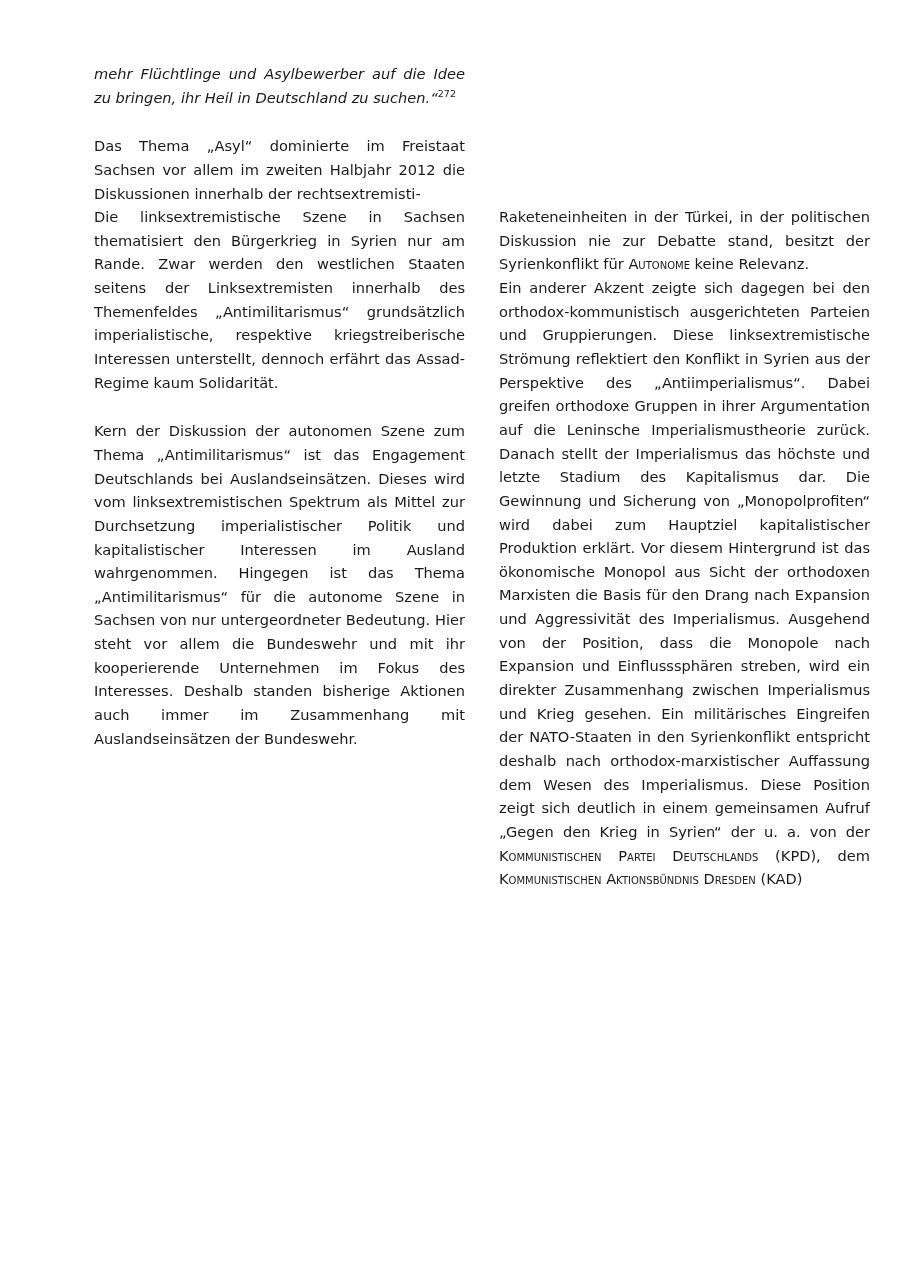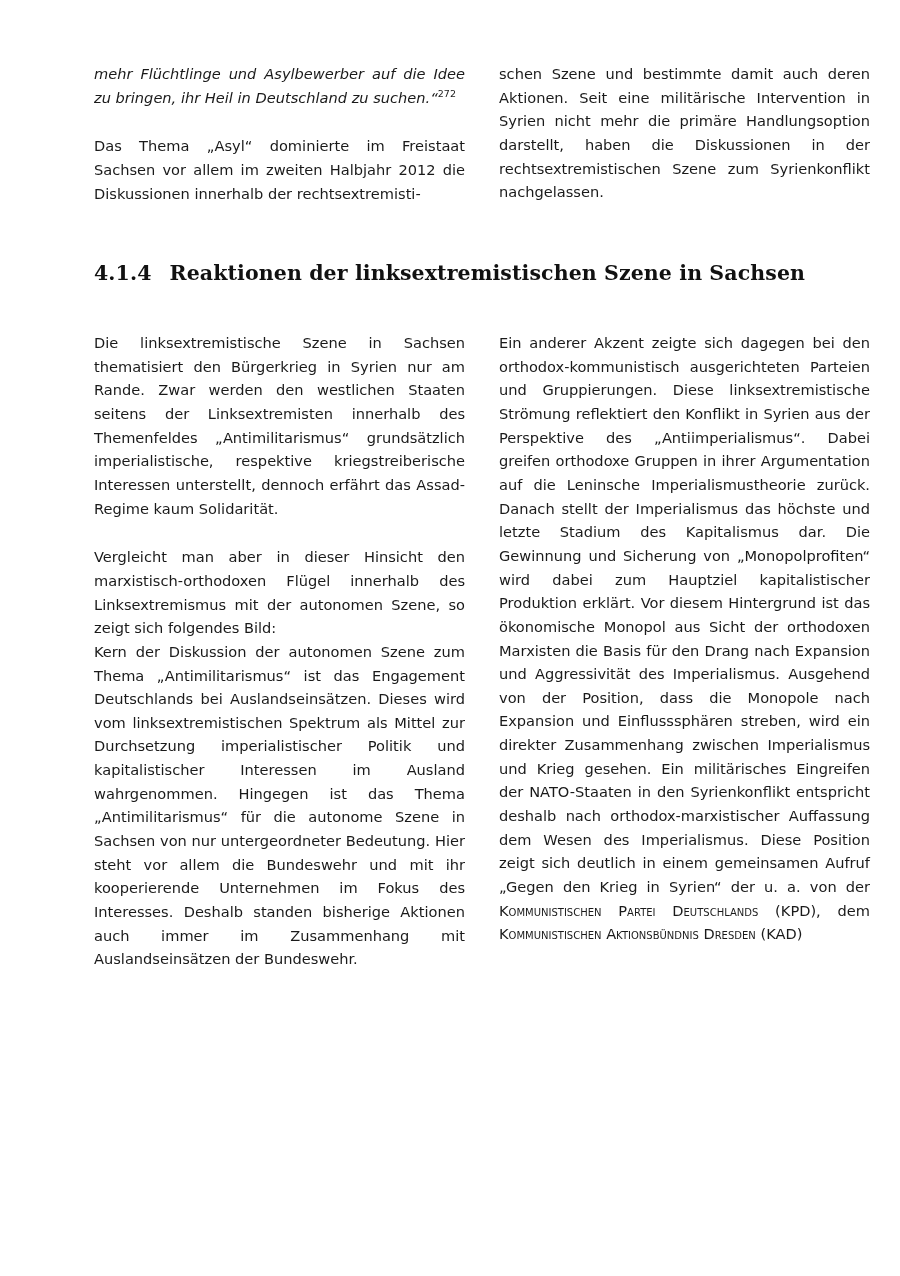--- a/index.html
+++ b/index.html
@@ -121,40 +121,31 @@
 <div class="page">
 
   <div class="content">
 
     <div class="cols">
       <div class="col">
         <p class="italic jt"><span>mehr Flüchtlinge und Asylbewerber auf die Idee zu bringen, ihr Heil in Deutschland zu suchen.“</span><span class="sup">272</span></p>
         <div class="gap-md"></div>
         <p class="jt">Das Thema „Asyl“ dominierte im Freistaat Sachsen vor allem im zweiten Halbjahr 2012 die Diskussionen innerhalb der rechtsextremisti-</p>
       </div>
-      <div class="col">
-        <p class="jt">schen Szene und bestimmte damit auch deren Aktionen. Seit eine militärische Intervention in Syrien nicht mehr die primäre Handlungsoption darstellt, haben die Diskussionen in der rechtsextremistischen Szene zum Syrienkonflikt nachgelassen.</p>
-      </div>
     </div>
 
-    <div class="heading-block">
-      <h2 class="section-heading">
-        <span>4.1.4</span>
-        <span>Reaktionen der linksextremistischen Szene in Sachsen</span>
-      </h2>
-    </div>
 
     <div class="cols">
       <div class="col">
         <p class="jt">Die linksextremistische Szene in Sachsen thematisiert den Bürgerkrieg in Syrien nur am Rande. Zwar werden den westlichen Staaten seitens der Linksextremisten innerhalb des Themenfeldes „Antimilitarismus“ grundsätzlich imperialistische, respektive kriegstreiberische Interessen unterstellt, dennoch erfährt das Assad-Regime kaum Solidarität.</p>
         <div class="gap-md"></div>
-        <p class="jt">Vergleicht man aber in dieser Hinsicht den marxistisch-orthodoxen Flügel innerhalb des Linksextremismus mit der autonomen Szene, so zeigt sich folgendes Bild:</p>
         <p class="jt">Kern der Diskussion der autonomen Szene zum Thema „Antimilitarismus“ ist das Engagement Deutschlands bei Auslandseinsätzen. Dieses wird vom linksextremistischen Spektrum als Mittel zur Durchsetzung imperialistischer Politik und kapitalistischer Interessen im Ausland wahrgenommen. Hingegen ist das Thema „Antimilitarismus“ für die autonome Szene in Sachsen von nur untergeordneter Bedeutung. Hier steht vor allem die Bundeswehr und mit ihr kooperierende Unternehmen im Fokus des Interesses. Deshalb standen bisherige Aktionen auch immer im Zusammenhang mit Auslandseinsätzen der Bundeswehr.</p>
       </div>
       <div class="col">
+        <p class="jt"><span>Raketeneinheiten in der Türkei, in der politischen Diskussion nie zur Debatte stand, besitzt der Syrienkonflikt für </span><span class="sc">Autonome</span><span> keine Relevanz.</span></p>
         <p class="jt"><span>Ein anderer Akzent zeigte sich dagegen bei den orthodox-kommunistisch ausgerichteten Parteien und Gruppierungen. Diese linksextremistische Strömung reflektiert den Konflikt in Syrien aus der Perspektive des „Antiimperialismus“. Dabei greifen orthodoxe Gruppen in ihrer Argumentation auf die Leninsche Imperialismustheorie zurück. Danach stellt der Imperialismus das höchste und letzte Stadium des Kapitalismus dar. Die Gewinnung und Sicherung von „Monopolprofiten“ wird dabei zum Hauptziel kapitalistischer Produktion erklärt. Vor diesem Hintergrund ist das ökonomische Monopol aus Sicht der orthodoxen Marxisten die Basis für den Drang nach Expansion und Aggressivität des Imperialismus. Ausgehend von der Position, dass die Monopole nach Expansion und Einflusssphären streben, wird ein direkter Zusammenhang zwischen Imperialismus und Krieg gesehen. Ein militärisches Eingreifen der NATO-Staaten in den Syrienkonflikt entspricht deshalb nach orthodox-marxistischer Auffassung dem Wesen des Imperialismus. Diese Position zeigt sich deutlich in einem gemeinsamen Aufruf „Gegen den Krieg in Syrien“ der u. a. von der </span><span class="sc">Kommunistischen Partei Deutschlands</span><span> (KPD), dem </span><span class="sc">Kommunistischen Aktionsbündnis Dresden</span><span> (KAD)</span></p>
       </div>
     </div>
 
   </div>
 
   <div class="footnote-zone">
     <div class="footnote">
       <span class="fn-num">272</span><span class="fn-text">Stationierung LIBERTAS-INFO.</span>
     </div>

